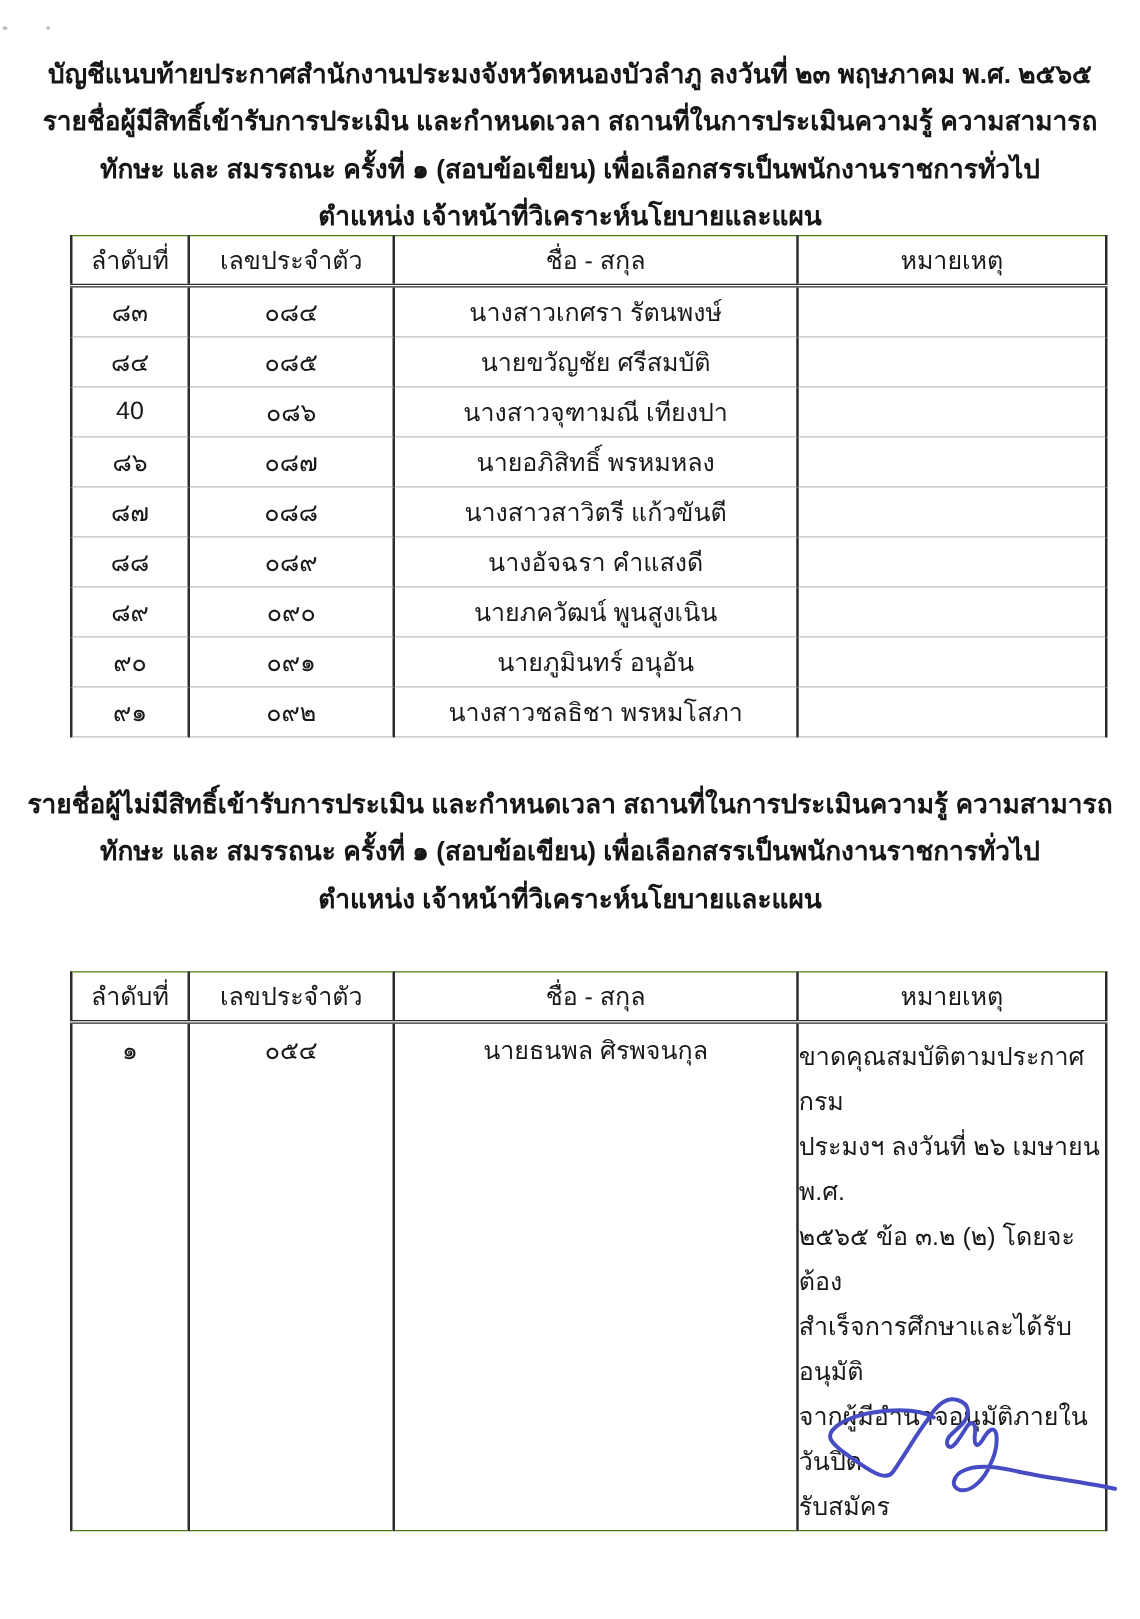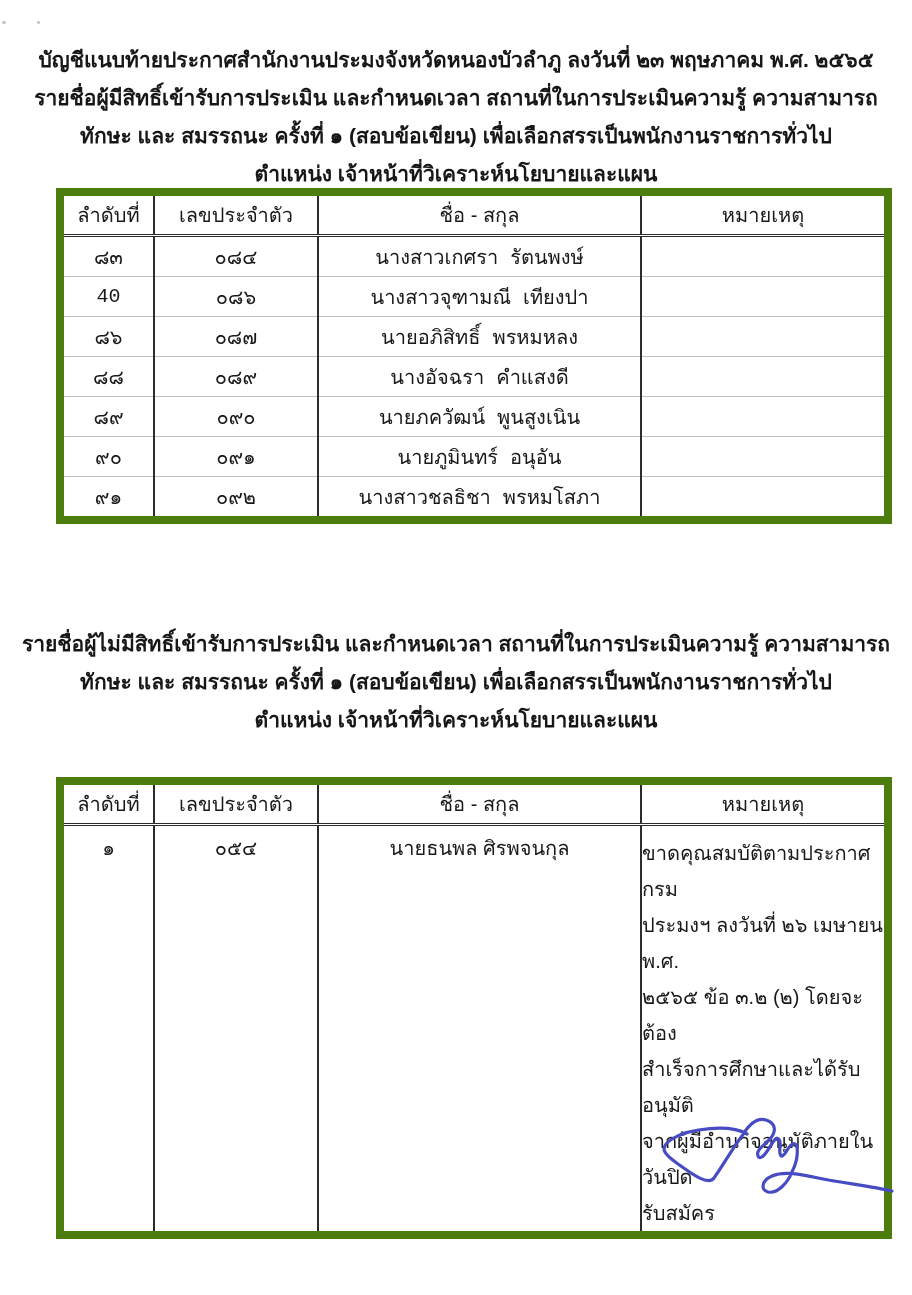--- a/index.html
+++ b/index.html
@@ -28,28 +28,28 @@
     position:absolute;left:56px;width:828px;
     border-collapse:collapse;table-layout:fixed;
     font-size:20px;color:#191919;
   }
   table.sheet.t1{top:188px;}
   table.sheet.t2{top:777px;}
   table.sheet td,table.sheet th{
     border-left:2px solid #2c2c2c;border-right:2px solid #2c2c2c;
     padding:0;font-weight:normal;overflow:hidden;
   }
-  table.sheet{border:8px solid #4d7c0f;}
+  table.sheet{border:1px solid #4d7c0f;}
   table.sheet thead th{
     height:38px;vertical-align:middle;text-align:center;
     border-bottom:3px double #2c2c2c;
   }
   table.t1 tbody td{
     height:39px;vertical-align:middle;
-    border-top:1px solid #bfbfbf;border-bottom:1px solid #bfbfbf;font-family:Liberation Mono, monospace;
+    border-top:1px solid #bfbfbf;border-bottom:1px solid #bfbfbf;
   }
   table.t2 tbody td{
     height:228px;vertical-align:top;padding-top:9px;
   }
   td.c-center{text-align:center;}
   td.c-name{text-align:center;padding-left:6px;}
   td.c-remark{text-align:left;padding-left:8px;padding-right:4px;
     white-space:pre-line;line-height:36px;margin-left:40px;}
   table.t2 td.c-center,table.t2 td.c-name{line-height:26px;}
 
@@ -88,29 +88,41 @@
       </tr>
     </thead>
     <tbody>
       <tr>
         <td class="c-center">๘๓</td>
         <td class="c-center">๐๘๔</td>
         <td class="c-name">นางสาวเกศรา รัตนพงษ์</td>
         <td class="c-remark"></td>
       </tr>
       <tr>
+        <td class="c-center">๘๔</td>
+        <td class="c-center">๐๘๕</td>
+        <td class="c-name">นายขวัญชัย ศรีสมบัติ</td>
+        <td class="c-remark"></td>
+      </tr>
+      <tr>
         <td class="c-center">40</td>
         <td class="c-center">๐๘๖</td>
         <td class="c-name">นางสาวจุฑามณี เทียงปา</td>
         <td class="c-remark"></td>
       </tr>
       <tr>
         <td class="c-center">๘๖</td>
         <td class="c-center">๐๘๗</td>
         <td class="c-name">นายอภิสิทธิ์ พรหมหลง</td>
+        <td class="c-remark"></td>
+      </tr>
+      <tr>
+        <td class="c-center">๘๗</td>
+        <td class="c-center">๐๘๘</td>
+        <td class="c-name">นางสาวสาวิตรี แก้วขันตี</td>
         <td class="c-remark"></td>
       </tr>
       <tr>
         <td class="c-center">๘๘</td>
         <td class="c-center">๐๘๙</td>
         <td class="c-name">นางอัจฉรา คำแสงดี</td>
         <td class="c-remark"></td>
       </tr>
       <tr>
         <td class="c-center">๘๙</td>

